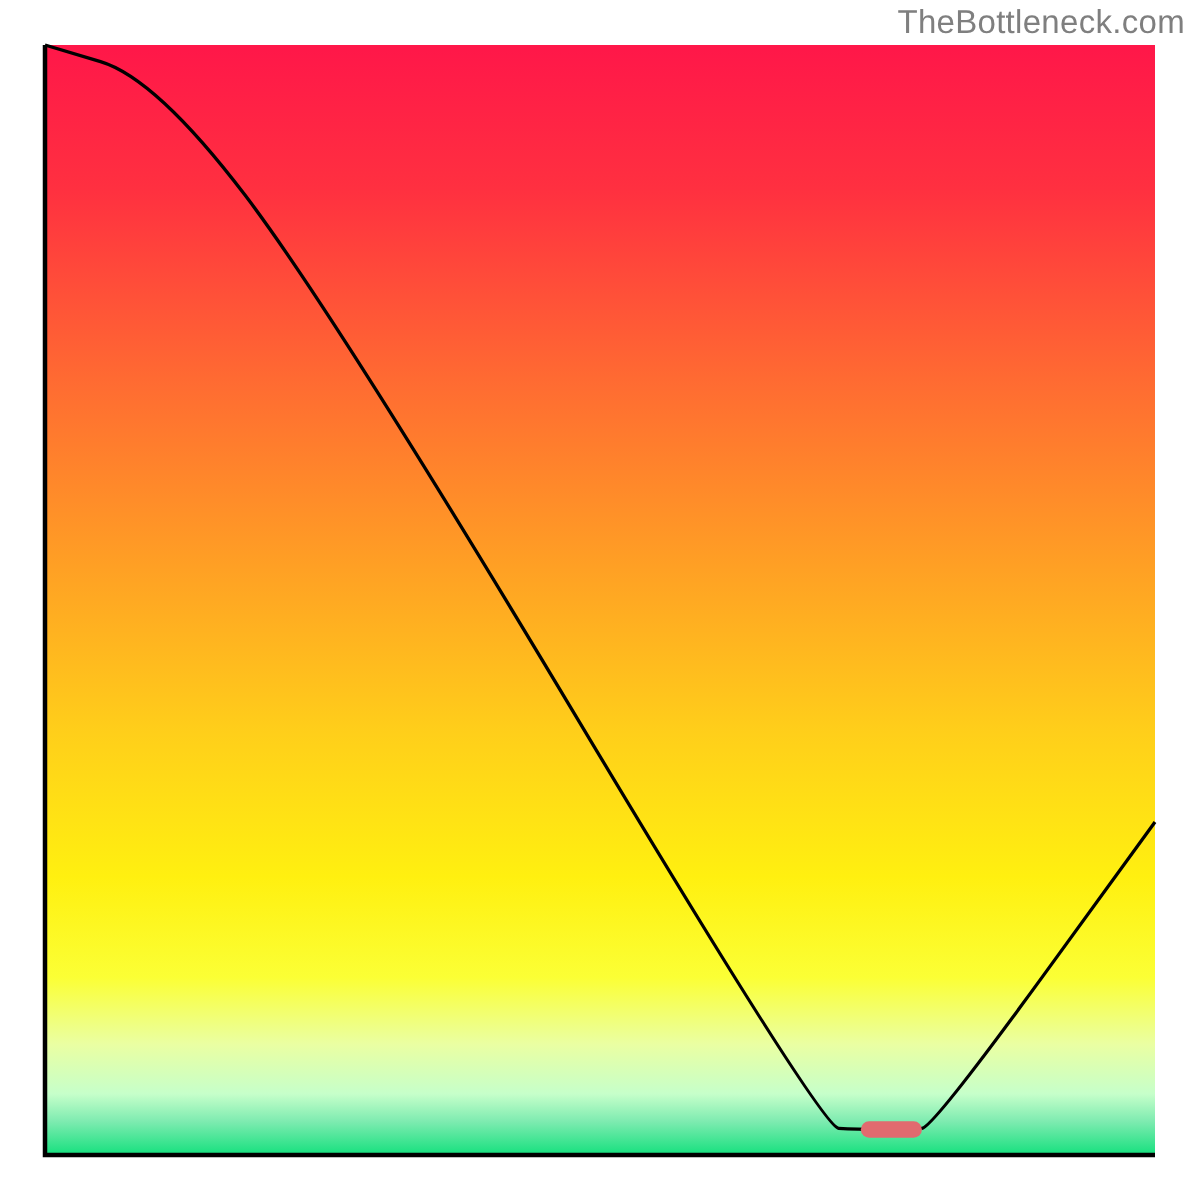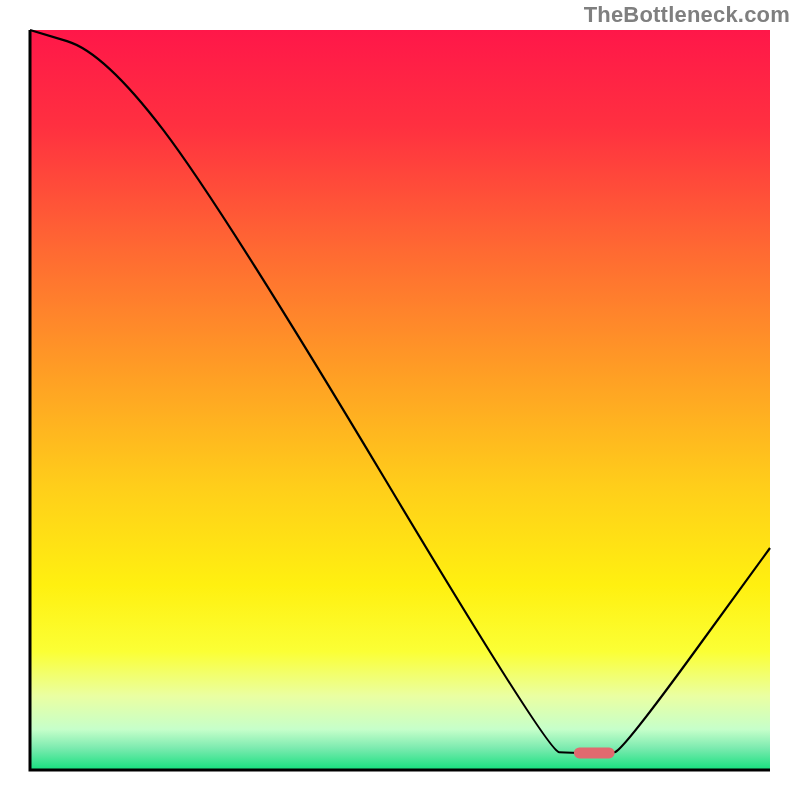--- a/index.html
+++ b/index.html
@@ -18,21 +18,21 @@
   }
   svg {
     display: block;
   }
   .watermark {
     position: absolute;
     top: 2px;
     right: 10px;
     color: #7f7f7f;
     font-size: 22px;
-    font-weight: 700;
+    font-weight: 400;
     letter-spacing: 0.2px;
     user-select: none;
   }
 </style>
 </head>
 <body>
 
 <div class="canvas-wrap">
 
   <div class="watermark">TheBottleneck.com</div>

